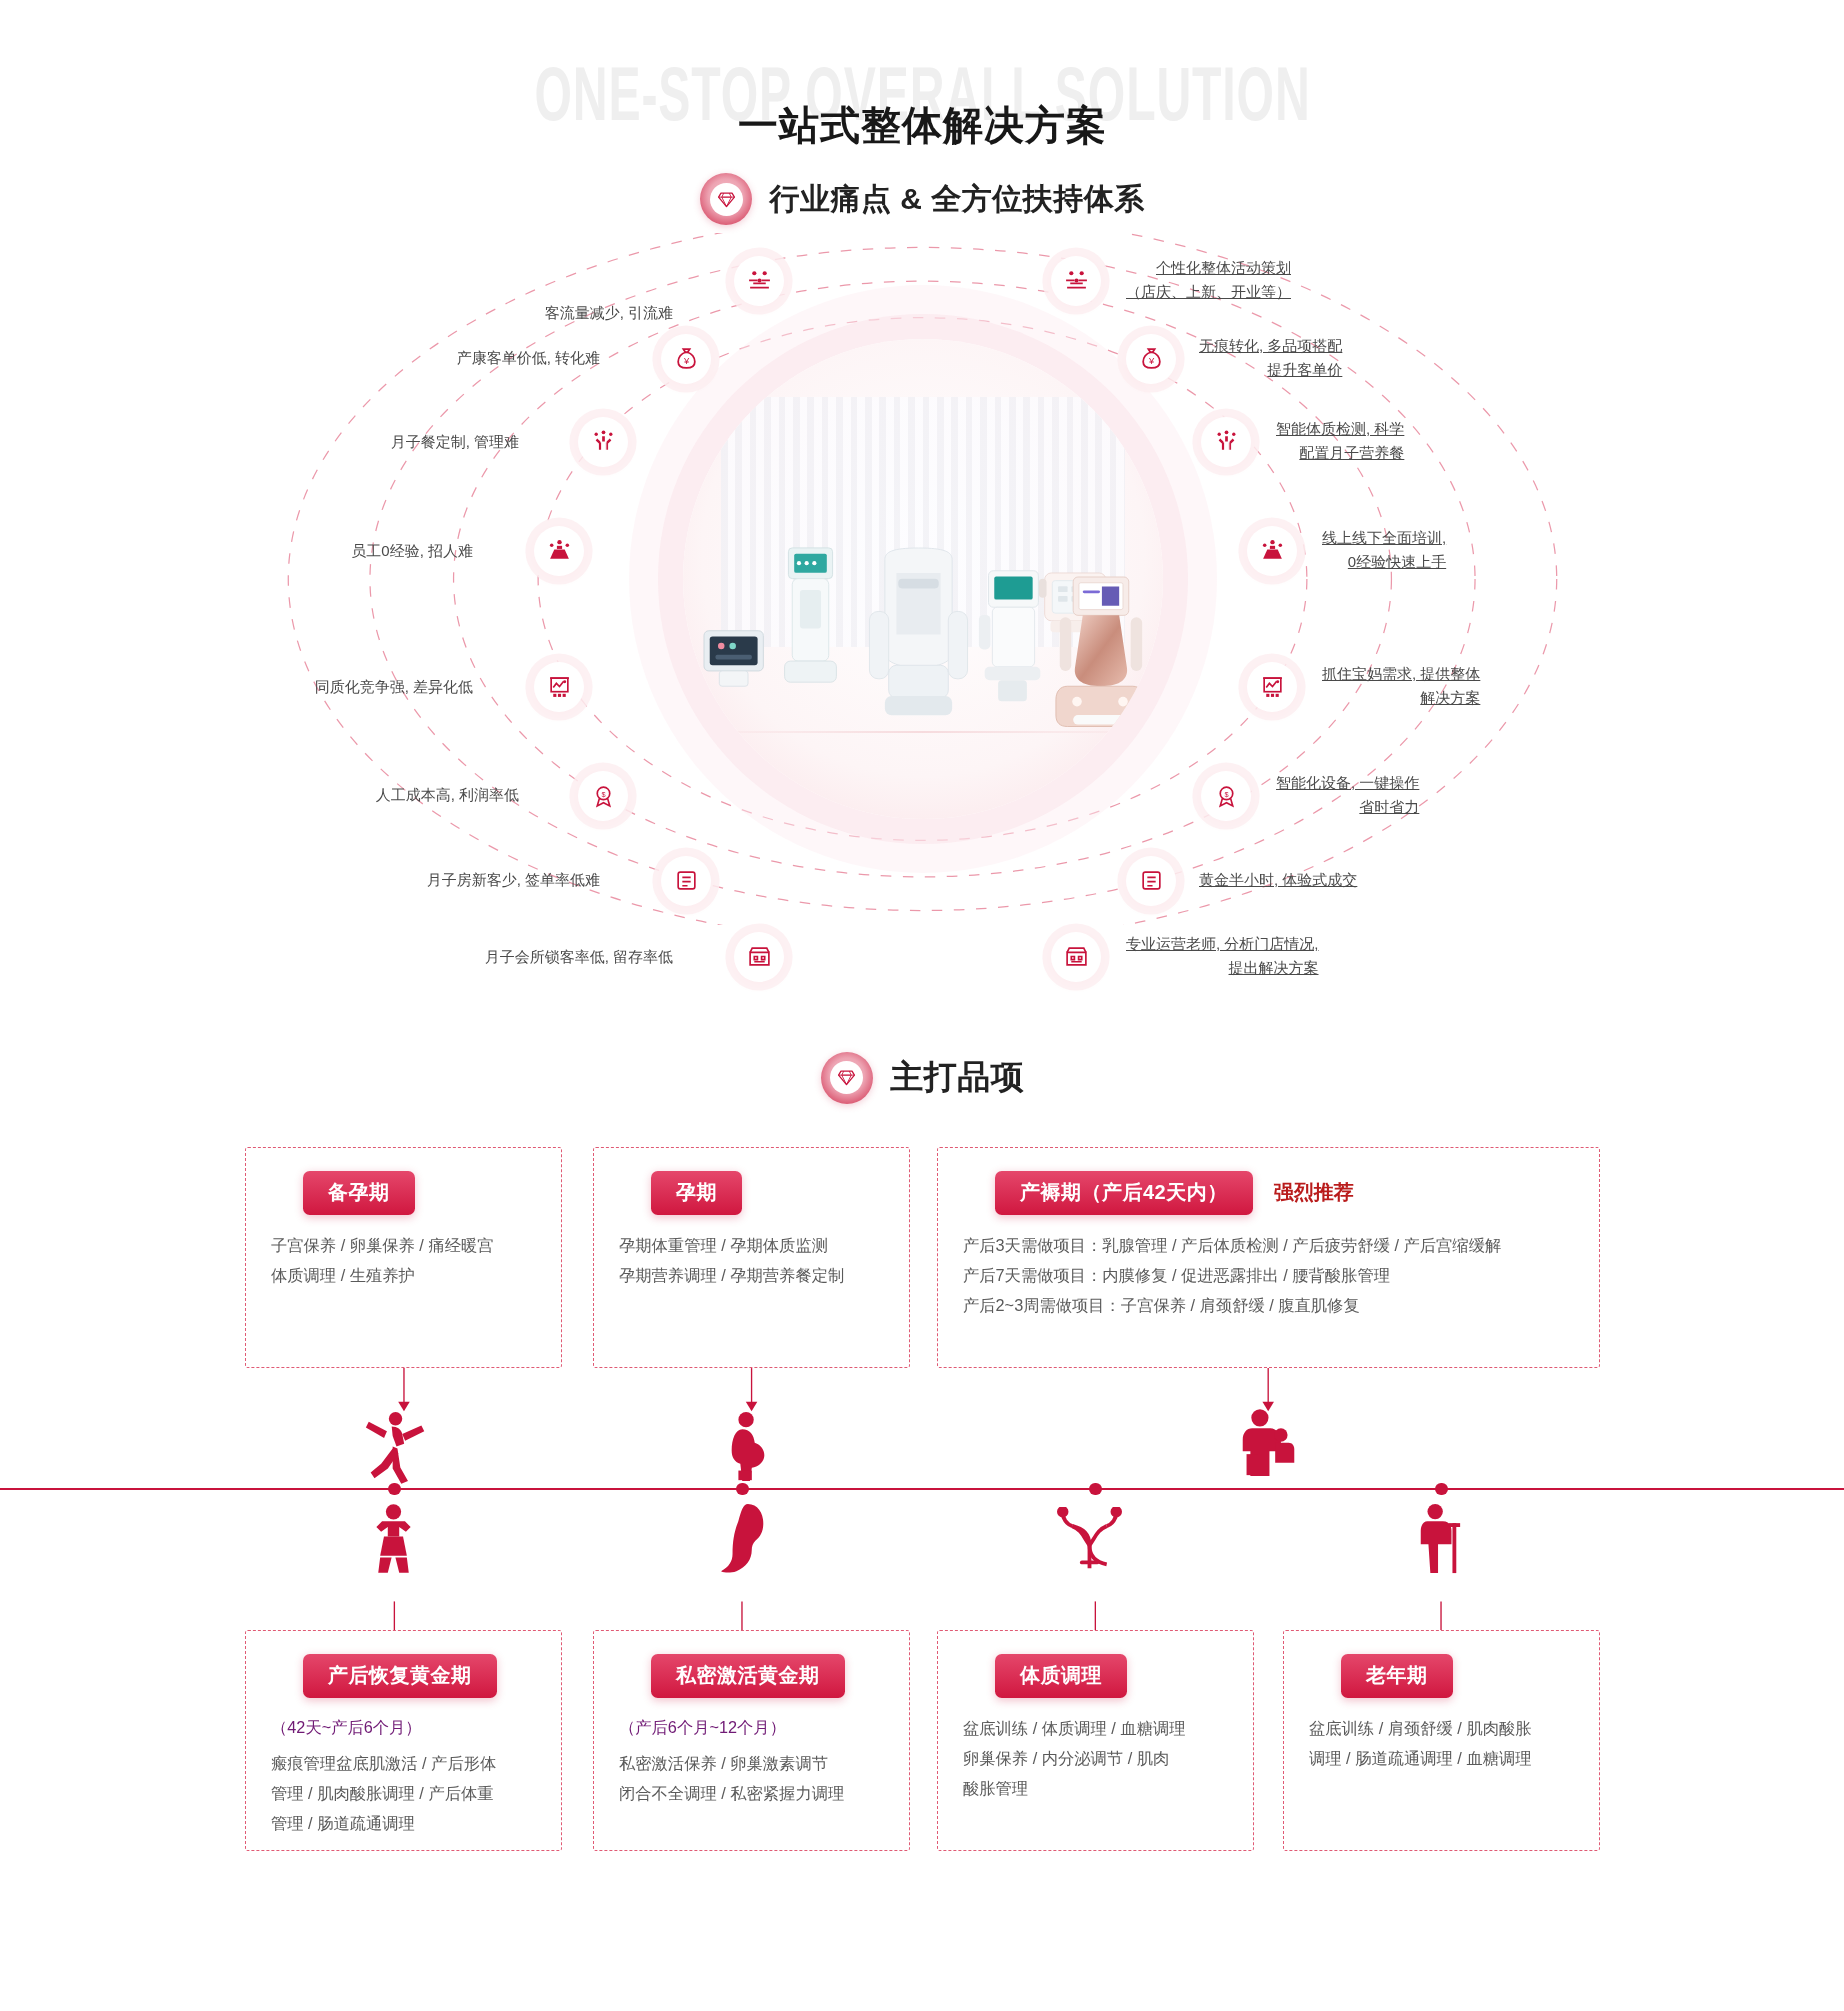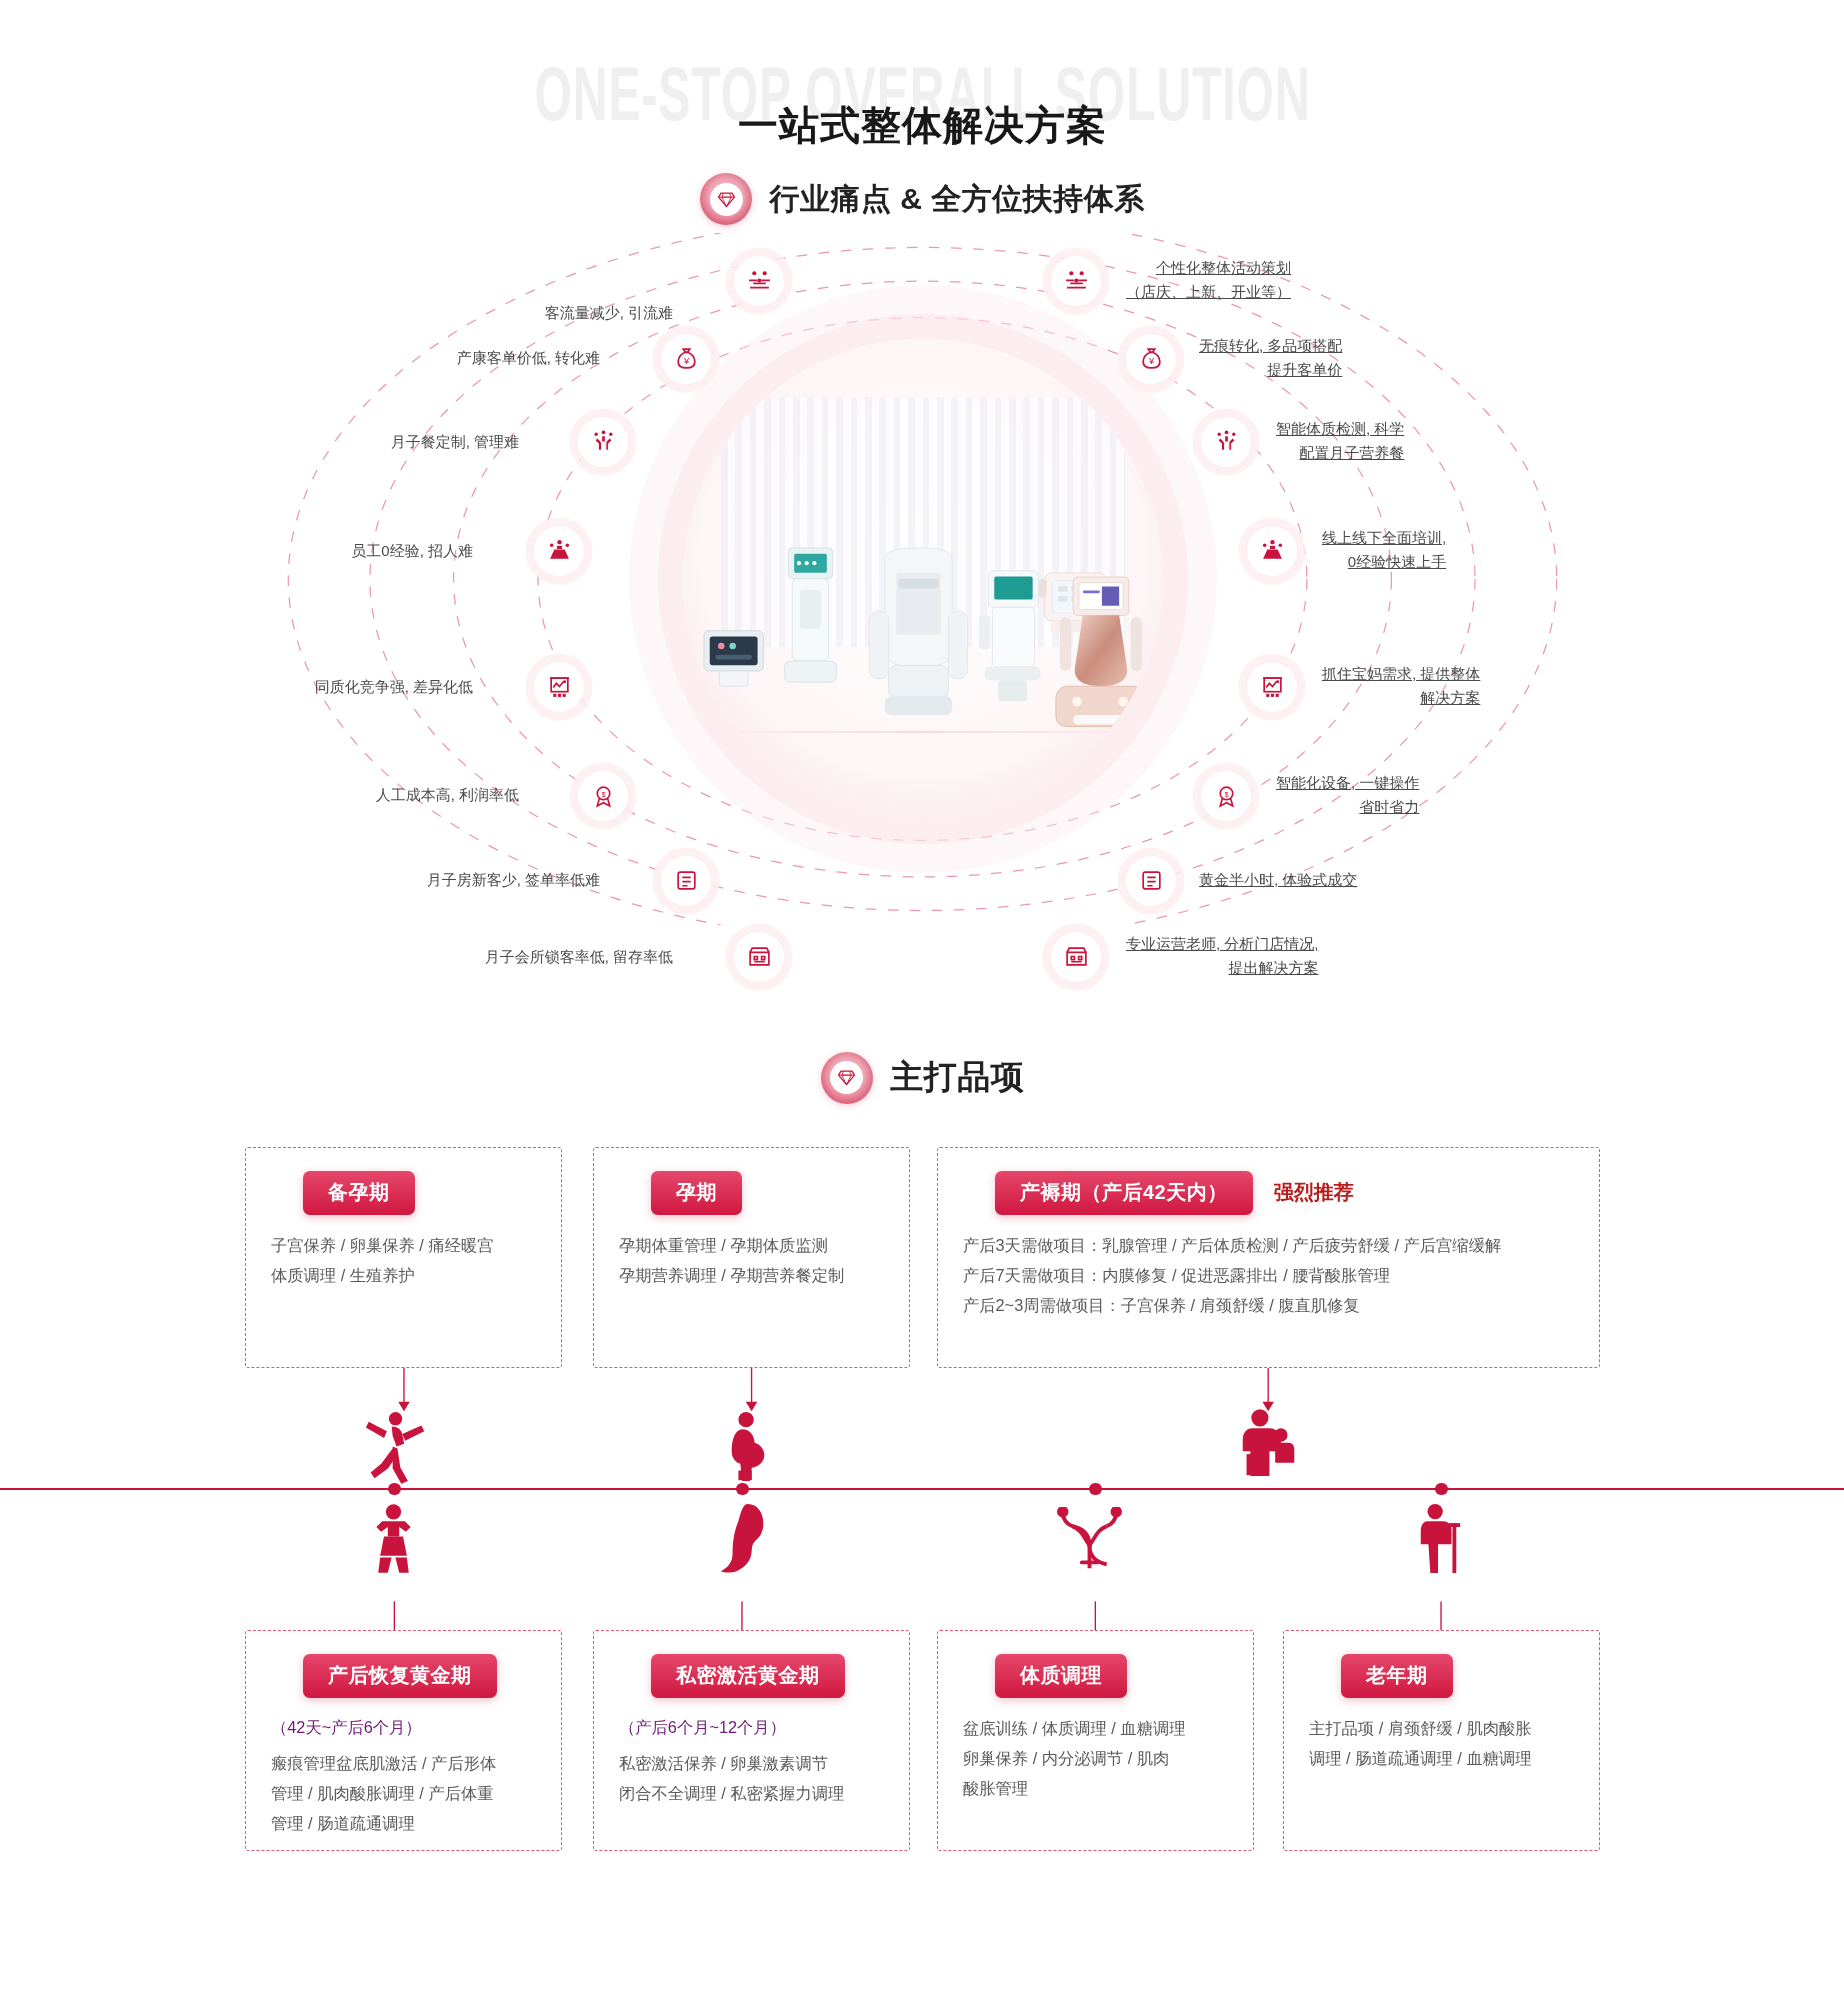--- a/index.html
+++ b/index.html
@@ -693,20 +693,20 @@
         <div>卵巢保养 / 内分泌调节 / 肌肉</div>
         <div>酸胀管理</div>
       </div>
     </div>
 
     <div class="card" style="left:1283px;top:526px;width:317px;height:221px;">
       <div class="tag-row">
         <span class="tag">老年期</span>
       </div>
       <div class="body">
-        <div>主打品项 / 肩颈舒缓 / 肌肉酸胀</div>
+        <div>盆底训练 / 肩颈舒缓 / 肌肉酸胀</div>
         <div>调理 / 肠道疏通调理 / 血糖调理</div>
       </div>
     </div>
 
   </div>
 </div>
 
 
 </body></html>

